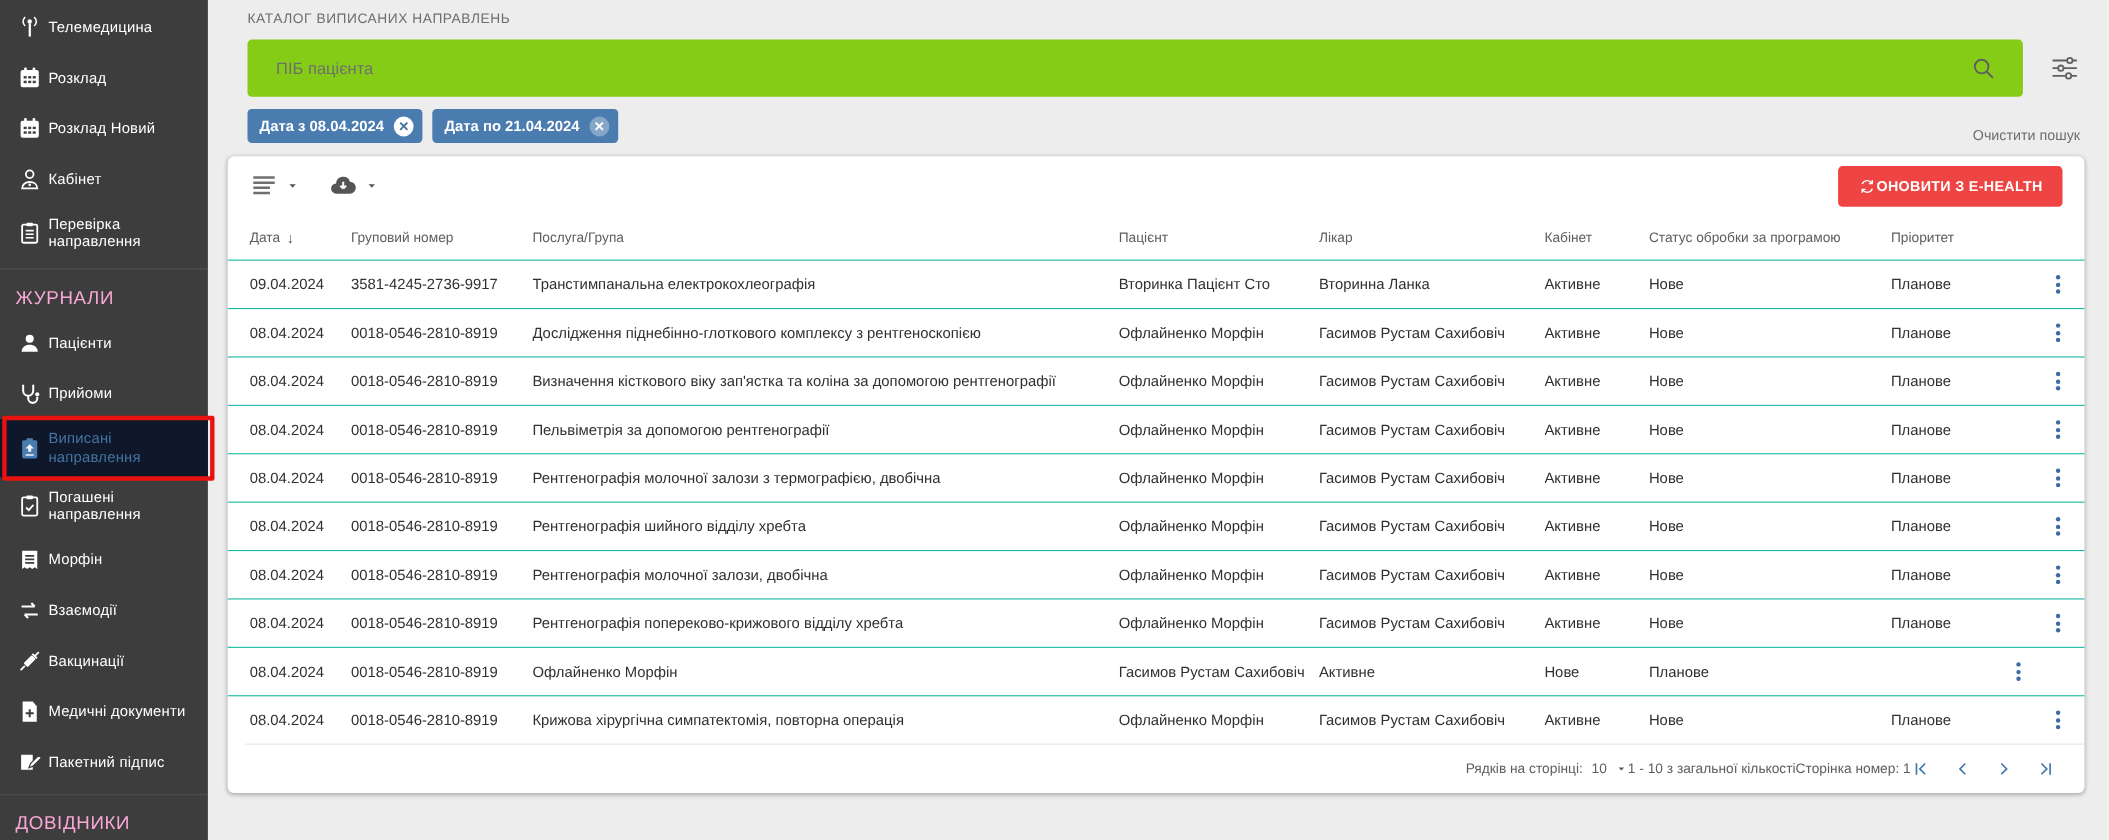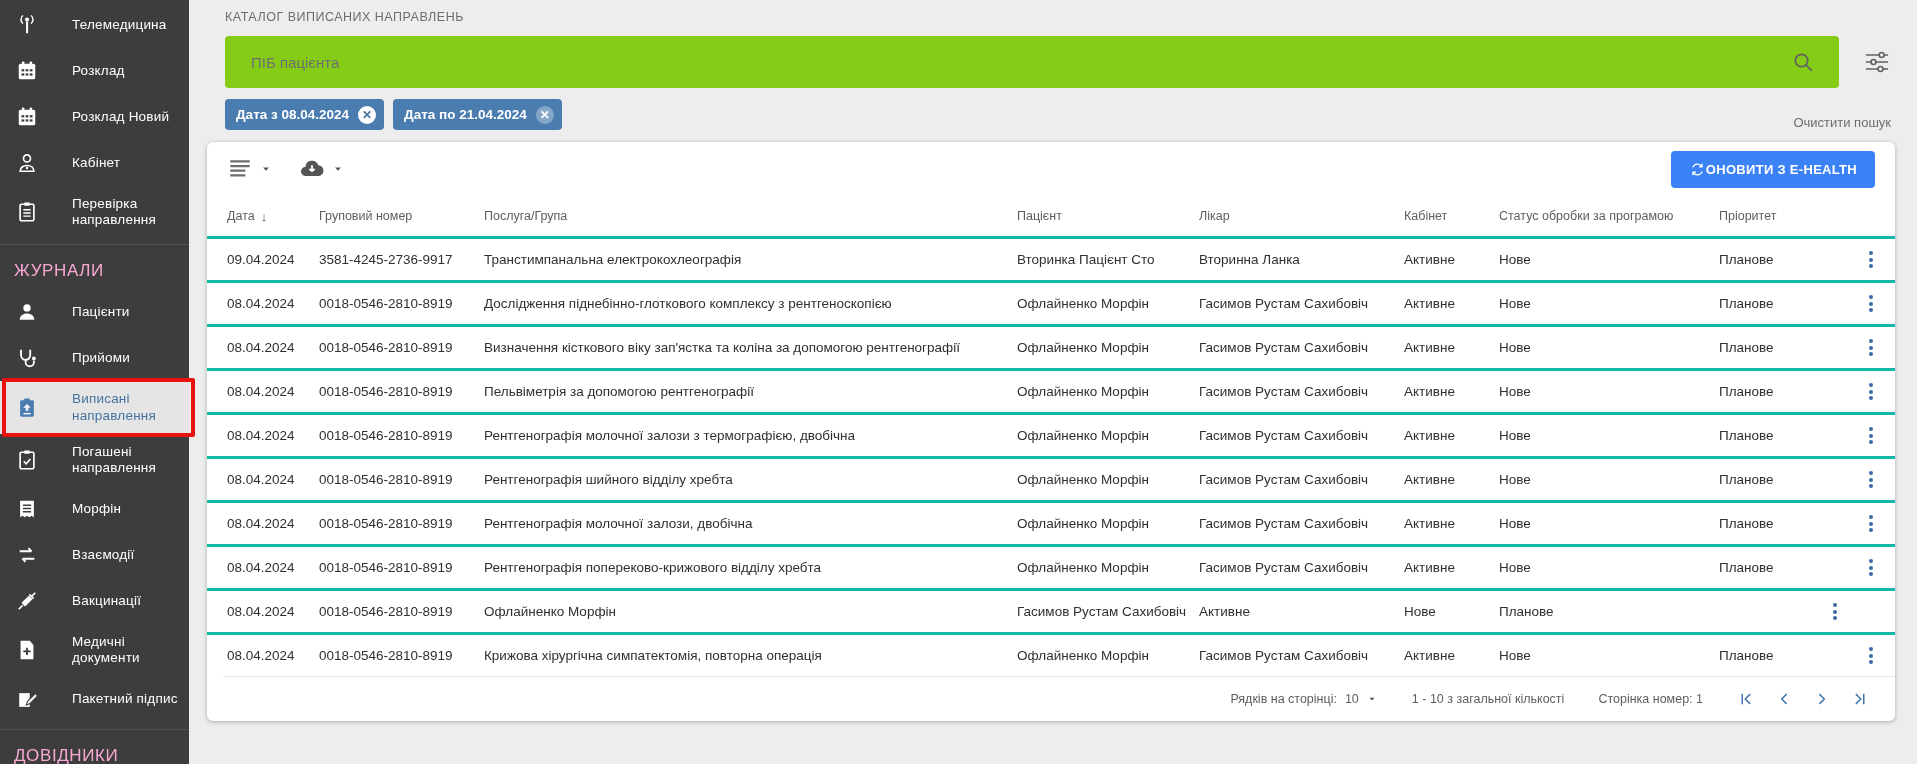--- a/index.html
+++ b/index.html
@@ -1,25 +1,25 @@
 <!DOCTYPE html>
 <html><head>
 <meta charset="utf-8">
 <style>
   * { margin:0; padding:0; box-sizing:border-box; }
   html,body { width:1917px; height:764px; overflow:hidden; }
   body { font-family:"Liberation Sans", sans-serif; background:#ededed; display:flex; }
 
   
   .sidebar { width:189px; min-width:189px; background:#3d3d3d; color:#fff; padding-top:2px; position:relative; z-index:5; }
-  .side-item { display:flex; align-items:center; gap:32px; padding:10px 8px 10px 14px; min-height:44px; cursor:pointer; position:relative; }
+  .side-item { display:flex; align-items:center; gap:4px; padding:10px 8px 10px 14px; min-height:44px; cursor:pointer; position:relative; }
   .side-icon { width:26px; min-width:26px; height:26px; display:flex; align-items:center; justify-content:center; color:#fff; }
   .side-icon svg { width:22px; height:22px; }
   .side-label { font-size:13.5px; line-height:1.2; letter-spacing:.2px; }
-  .side-item.active { background:#e5e5e5; color:#44749f; }
+  .side-item.active { background:#0f172a; color:#44749f; }
   .side-item.active .side-icon { color:#4a7cb0; }
   .annotation-box { position:absolute; top:-3px; bottom:-3px; left:2px; right:-6px; border:4px solid #e8120f; border-radius:2px; pointer-events:none; z-index:9; }
   .side-divider { height:1px; background:#525252; margin:6px 0; }
   .side-section { font-size:17px; color:#f9a8d4; letter-spacing:.6px; padding:10px 14px 8px 14px; }
 
   
   .main { flex:1; padding:10px 22px 0 18px; display:flex; flex-direction:column; }
   .page-title { font-size:12.5px; color:#6e6e6e; letter-spacing:.5px; padding-left:18px; height:18px; }
   .search-row { display:flex; align-items:center; gap:24px; margin:8px 4px 0 18px; }
   .search-box { position:relative; flex:1; }
@@ -33,34 +33,34 @@
   .chip-close.white { background:#ffffff; color:#44749f; }
   .chip-close.blue { background:#84a7c8; color:#ffffff; }
   .clear-search { margin-left:auto; font-size:13px; color:#6e6e6e; cursor:pointer; }
 
   
   .card { background:#fff; border-radius:6px; box-shadow:0 1px 4px rgba(0,0,0,.28); margin-top:12px; display:flex; flex-direction:column; }
   .toolbar { display:flex; align-items:center; height:54px; padding:0 20px; }
   .tool-group { display:flex; align-items:center; gap:6px; margin-right:26px; cursor:pointer; }
   .tool-icon { width:26px; height:26px; }
   .caret-icon { width:14px; height:14px; }
-  .refresh-btn { margin-left:auto; background:#3b82f6; color:#fff; border:none; border-radius:4px; height:37px; padding:0 18px; font-size:13px; font-weight:bold; letter-spacing:.3px; display:flex; align-items:center; cursor:pointer; font-family:"Liberation Sans",sans-serif; }
+  .refresh-btn { margin-left:auto; background:#ef4444; color:#fff; border:none; border-radius:4px; height:37px; padding:0 18px; font-size:13px; font-weight:bold; letter-spacing:.3px; display:flex; align-items:center; cursor:pointer; font-family:"Liberation Sans",sans-serif; }
   .refresh-btn svg { width:17px; height:17px; }
 
   .thead-row, .trow { display:grid; grid-template-columns:92px 165px 1fr 182px 205px 95px 220px 122px 36px; align-items:center; padding:0 18px 0 20px; }
   .thead-row { height:40px; }
   .th { font-size:12.5px; color:#5e5e5e; display:flex; align-items:center; gap:6px; cursor:pointer; }
   .sort-arrow { font-size:13px; color:#555; }
   .tbody { display:flex; flex-direction:column; }
-  .trow { height:44px; border-top:3px solid #14b8a6; }
+  .trow { height:44px; border-top:1px solid #14b8a6; }
   .td { font-size:13.5px; color:#303030; white-space:nowrap; overflow:hidden; text-overflow:ellipsis; padding-right:12px; }
   .kebab { display:flex; flex-direction:column; align-items:center; gap:2.5px; justify-self:end; padding:6px 4px; cursor:pointer; }
   .kebab i { width:4px; height:4px; border-radius:50%; background:#3a6ba3; }
 
-  .tfoot { border-top:1px solid #e3e3e3; height:45px; display:flex; align-items:center; justify-content:flex-end; padding:0 26px; gap:34px; font-size:12.5px; color:#5e5e5e;margin-left:16px; }
+  .tfoot { border-top:1px solid #e3e3e3; height:45px; display:flex; align-items:center; justify-content:flex-end; padding:0 26px; font-size:12.5px; color:#5e5e5e;margin-left:16px; }
   .rpp { display:flex; align-items:center; gap:8px; }
   .rpp-value { display:flex; align-items:center; gap:7px; cursor:pointer; }
   .pager { display:flex; align-items:center; gap:20px; color:#4176ad; }
   .pager span { width:18px; height:18px; cursor:pointer; display:flex; }
   .pager svg { width:18px; height:18px; }
 </style>
 </head>
 <body>
 
 <aside class="sidebar" id="sidebar">

